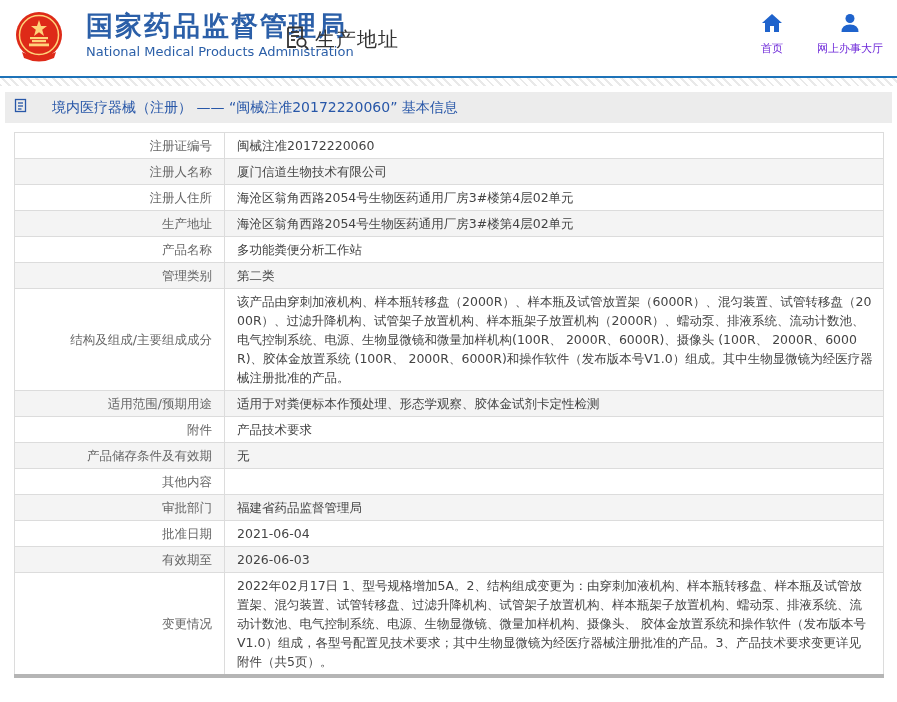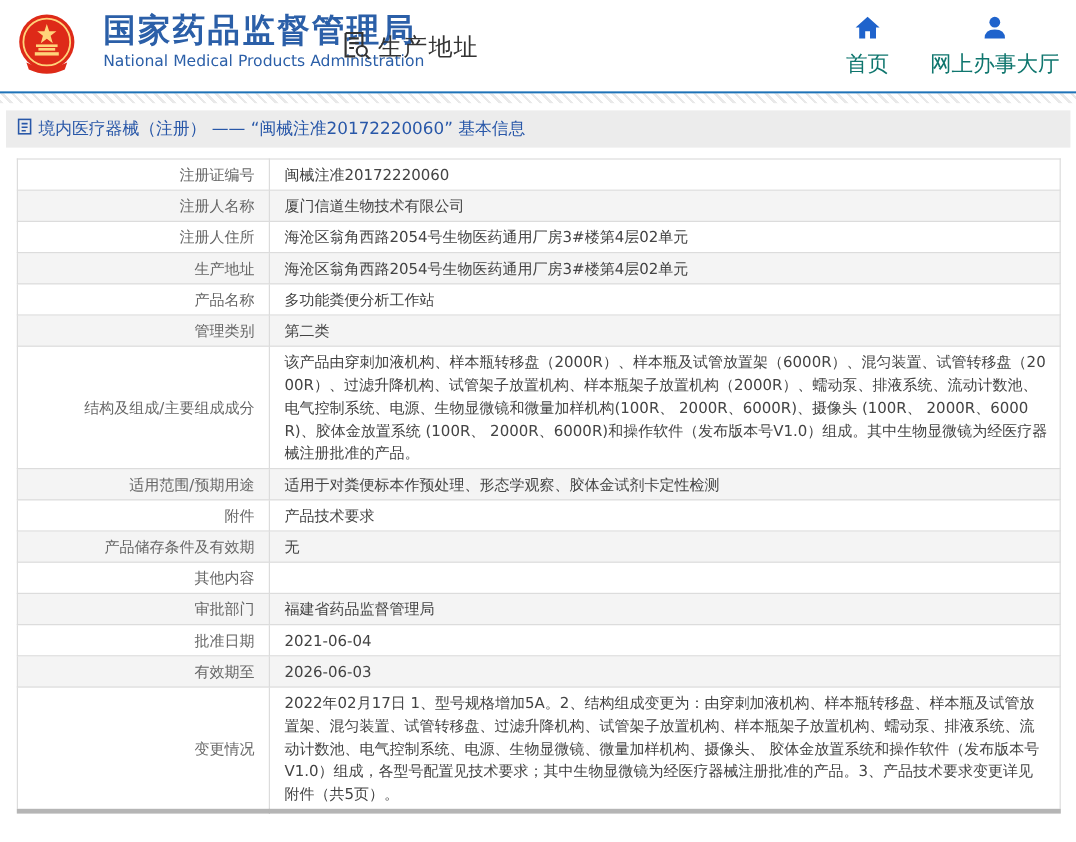--- a/index.html
+++ b/index.html
@@ -17,32 +17,32 @@
   .title-block { position:absolute; left:86px; top:11px; }
   .org-zh {
     color:#2b5fa8; font-size:27px; font-weight:bold; letter-spacing:2px;
     line-height:30px; white-space:nowrap;
   }
   .org-en { color:#2b5fa8; font-size:13px; margin-top:3px; white-space:nowrap; }
   .dq { position:absolute; left:283px; top:24px; display:flex; align-items:center; gap:5px; cursor:pointer; }
   .dq-label { color:#333; font-size:20px; letter-spacing:1px; }
   .nav { position:absolute; right:14px; top:13px; display:flex; gap:34px; }
   .nav-item { display:flex; flex-direction:column; align-items:center; gap:4px; cursor:pointer; }
-  .nav-item .lbl { font-size:18px; color:#0f766e; white-space:nowrap; }
+  .nav-item .lbl { font-size:11px; color:#6d28d9; white-space:nowrap; }
 
   .blue-rule { height:2px; background:#1e73b8; }
   .hatch {
     height:8px;
     background:repeating-linear-gradient(45deg,#e9e9e9 0 2px,#ffffff 2px 6px);
   }
 
   
   .crumb-bar {
     margin:6px 5px 0 5px; height:31px; background:#ececec;
-    display:flex; align-items:center; padding-left:9px;
+    display:flex; align-items:center; padding-left:9px;gap:20px;
   }
   .crumb-text { color:#2857a8; font-size:14px; margin-left:5px; }
 
   
   .tbl-wrap { margin:9px 13px 0 14px; }
   table.info {
     width:870px; border-collapse:collapse; table-layout:fixed;
     border:1px solid #dcdcdc; border-bottom:4px solid #b5b5b5;
     font-size:12.5px;
   }

